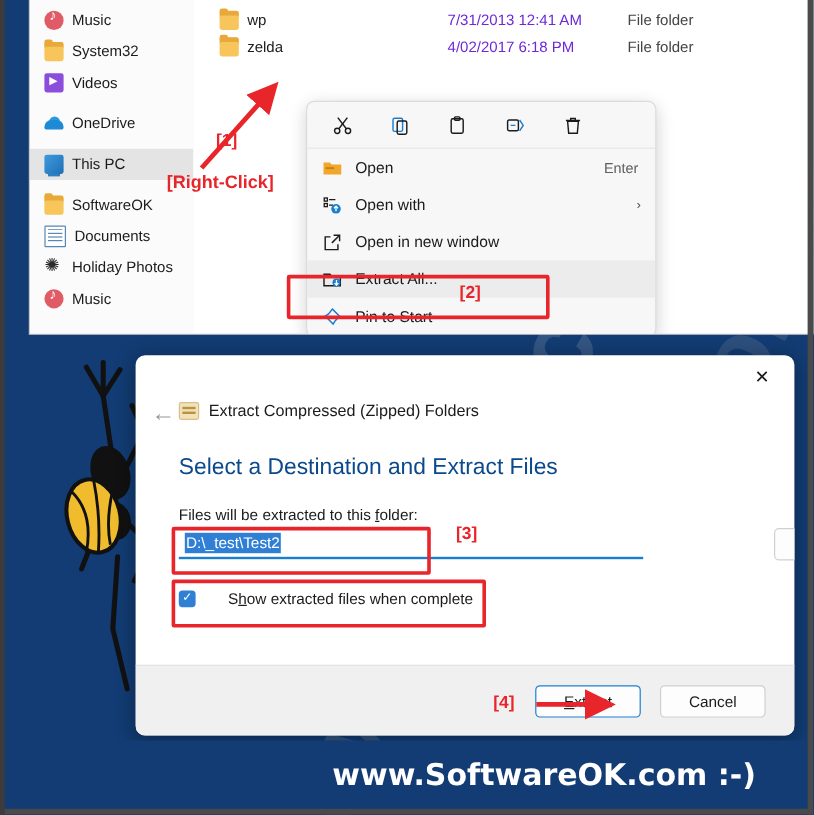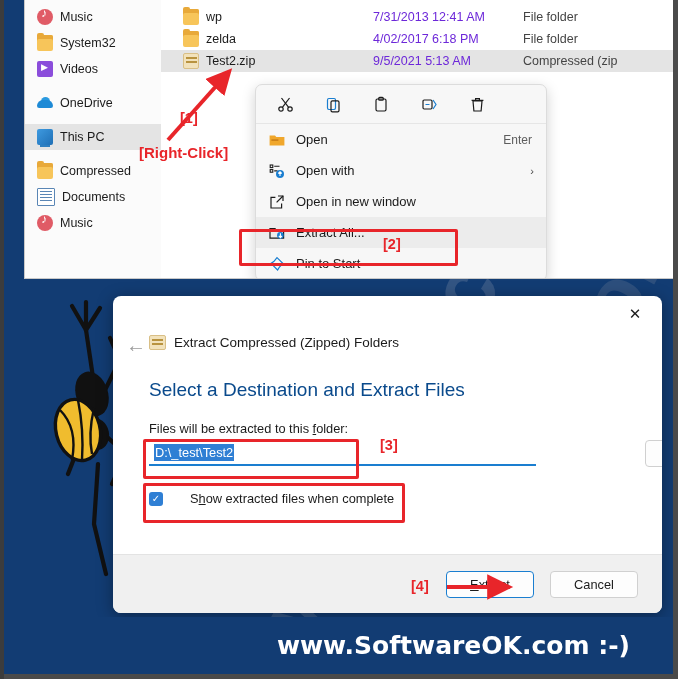--- a/index.html
+++ b/index.html
@@ -191,25 +191,29 @@
         <span class="side-label">OneDrive</span>
       </div>
       <div class="side-gap"></div>
       <div class="side-item sel">
         <span class="ico ico-thispc"></span>
         <span class="side-label">This PC</span>
       </div>
       <div class="side-gap"></div>
       <div class="side-item">
         <span class="ico ico-folder"></span>
-        <span class="side-label">Compressed</span>
+        <span class="side-label">SoftwareOK</span>
       </div>
       <div class="side-item">
         <span class="ico ico-doc"></span>
         <span class="side-label">Documents</span>
+      </div>
+      <div class="side-item">
+        <span class="ico ico-holiday"></span>
+        <span class="side-label">Holiday Photos</span>
       </div>
       <div class="side-item">
         <span class="ico ico-music"></span>
         <span class="side-label">Music</span>
       </div>
     </div>
 
     <div class="exp-list">
       <div style="height:6px"></div>
       <div class="frow">
@@ -220,28 +224,20 @@
         <span class="fdate">7/31/2013 12:41 AM</span>
         <span class="ftype">File folder</span>
       </div>
       <div class="frow">
         <span class="fname">
           <span class="ico ico-folder"></span>
           <span>zelda</span>
         </span>
         <span class="fdate">4/02/2017 6:18 PM</span>
         <span class="ftype">File folder</span>
-      </div>
-      <div class="frow sel">
-        <span class="fname">
-          <span class="ico ico-zip"></span>
-          <span>Test2.zip</span>
-        </span>
-        <span class="fdate">9/5/2021 5:13 AM</span>
-        <span class="ftype">Compressed (zip</span>
       </div>
     </div>
 
     <div class="ctxmenu">
       <div class="ctx-toolbar">
         <div class="ctx-tb-btn">
           <svg width="17" height="17" viewBox="0 0 17 17" fill="none" stroke="#1b1b1b" stroke-width="1.2">
             <circle cx="4" cy="13" r="2.2"></circle>
               <circle cx="13" cy="13" r="2.2"></circle>
             <line x1="5.4" y1="11.3" x2="12.5" y2="2"></line>

